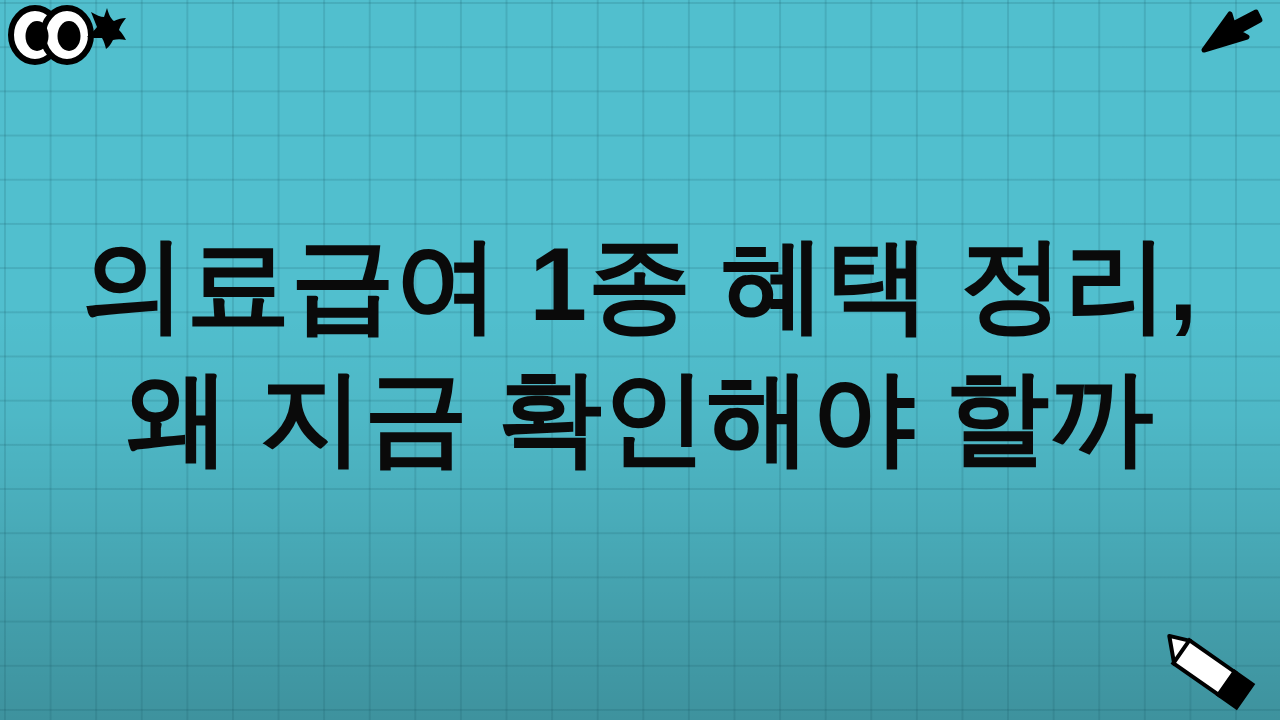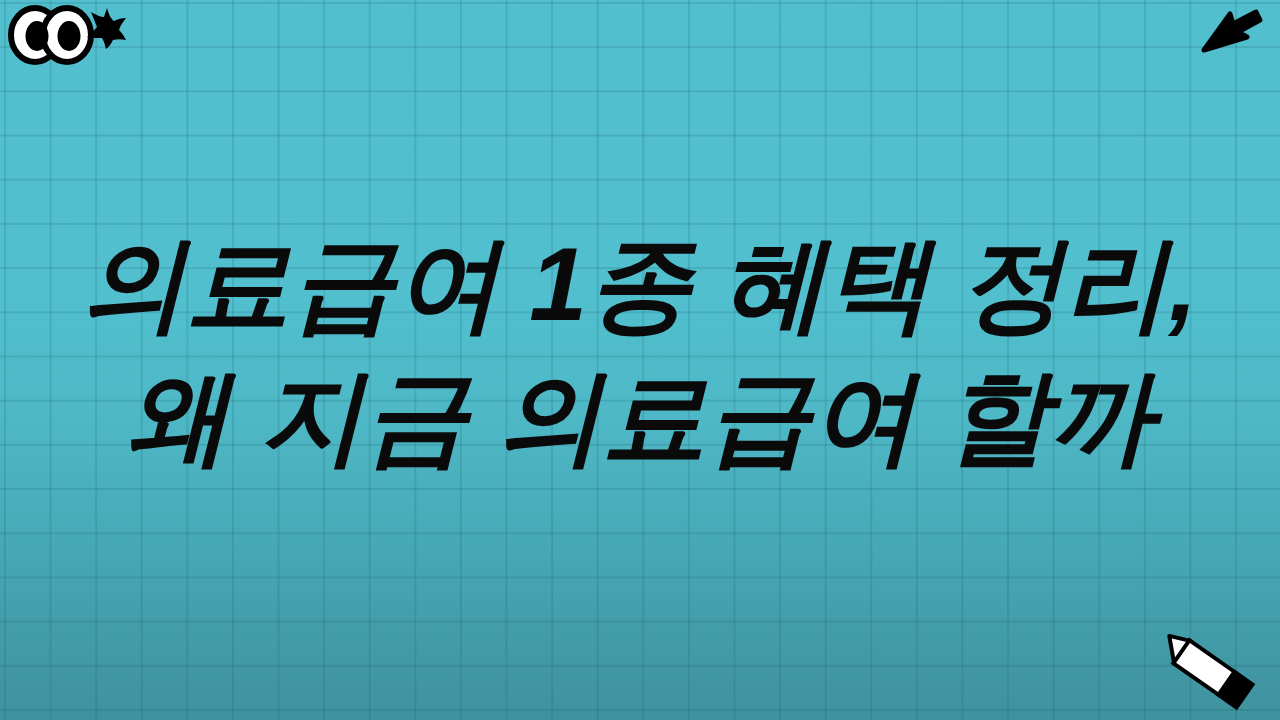--- a/index.html
+++ b/index.html
@@ -52,21 +52,20 @@
   }
   .headline .line {
     display: block;
     color: #0a0a0a;
     font-family: "Liberation Sans", "DejaVu Sans", sans-serif;
     font-weight: 700;
     font-size: 104px;
     line-height: 133px;
     letter-spacing: 0.5px;
     white-space: nowrap;
-    font-style: italic;
   }
 
   
   .eyes-icon {
     position: absolute;
     left: 8px;
     top: 4px;
     width: 86px;
     height: 62px;
   }
@@ -131,16 +130,16 @@
       <g transform="rotate(35 54 38)">
         <path d="M6 30 L26 22 L26 50 Z" fill="#FFFFFF" stroke="#000000" stroke-width="4" stroke-linejoin="round"></path>
         <rect x="25" y="22" width="56" height="28" fill="#FFFFFF" stroke="#000000" stroke-width="4"></rect>
         <rect x="80" y="22" width="22" height="28" fill="#000000" stroke="#000000" stroke-width="4"></rect>
       </g>
     </svg>
   </div>
 
   <div class="headline">
     <span class="line">의료급여 1종 혜택 정리,</span>
-    <span class="line">왜 지금 의료급여 할까</span>
+    <span class="line">왜 지금 확인해야 할까</span>
   </div>
 
 </div>
 
 </body></html>

